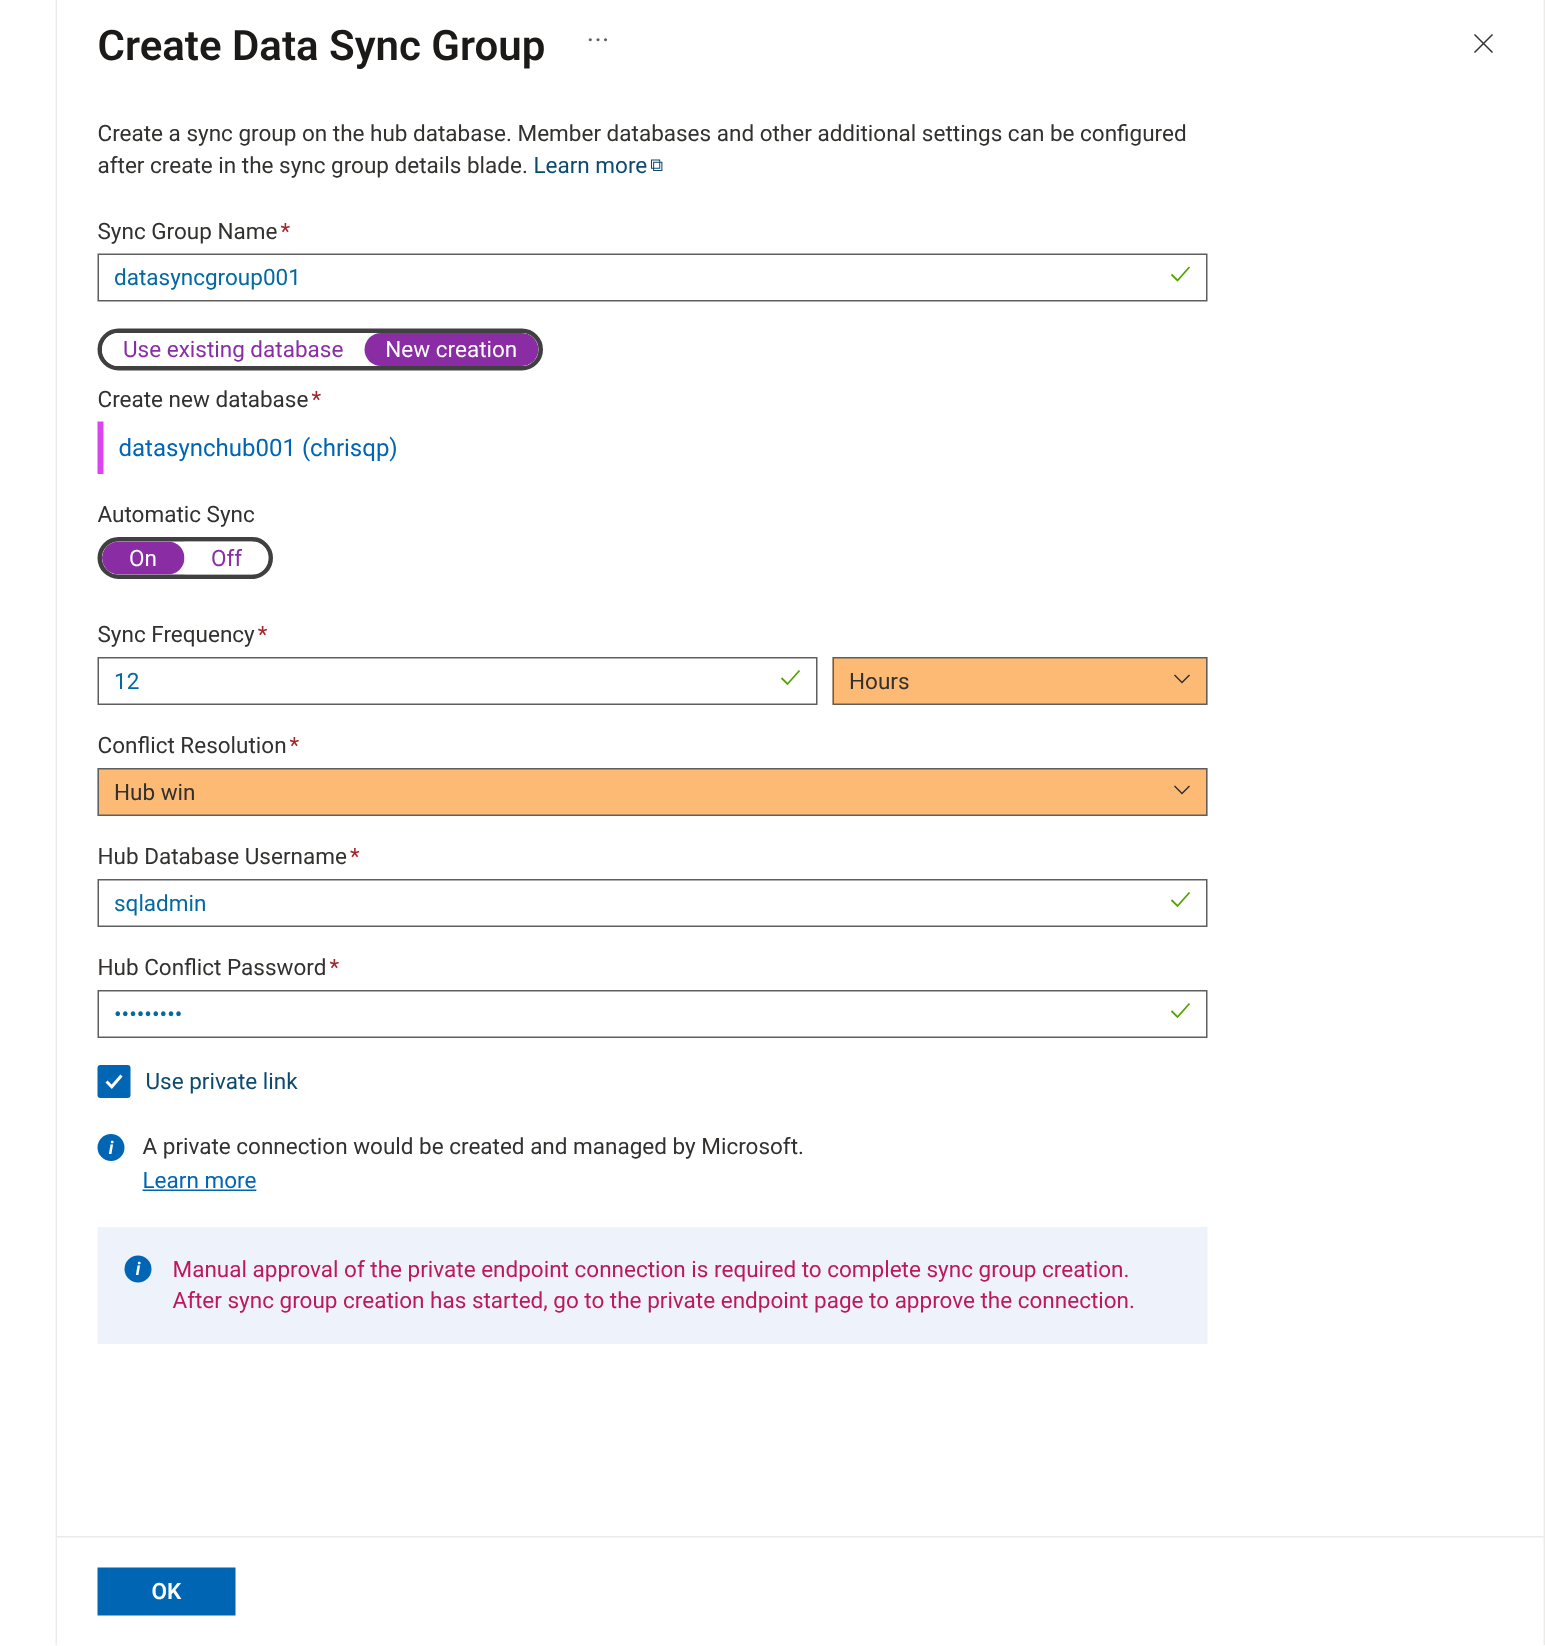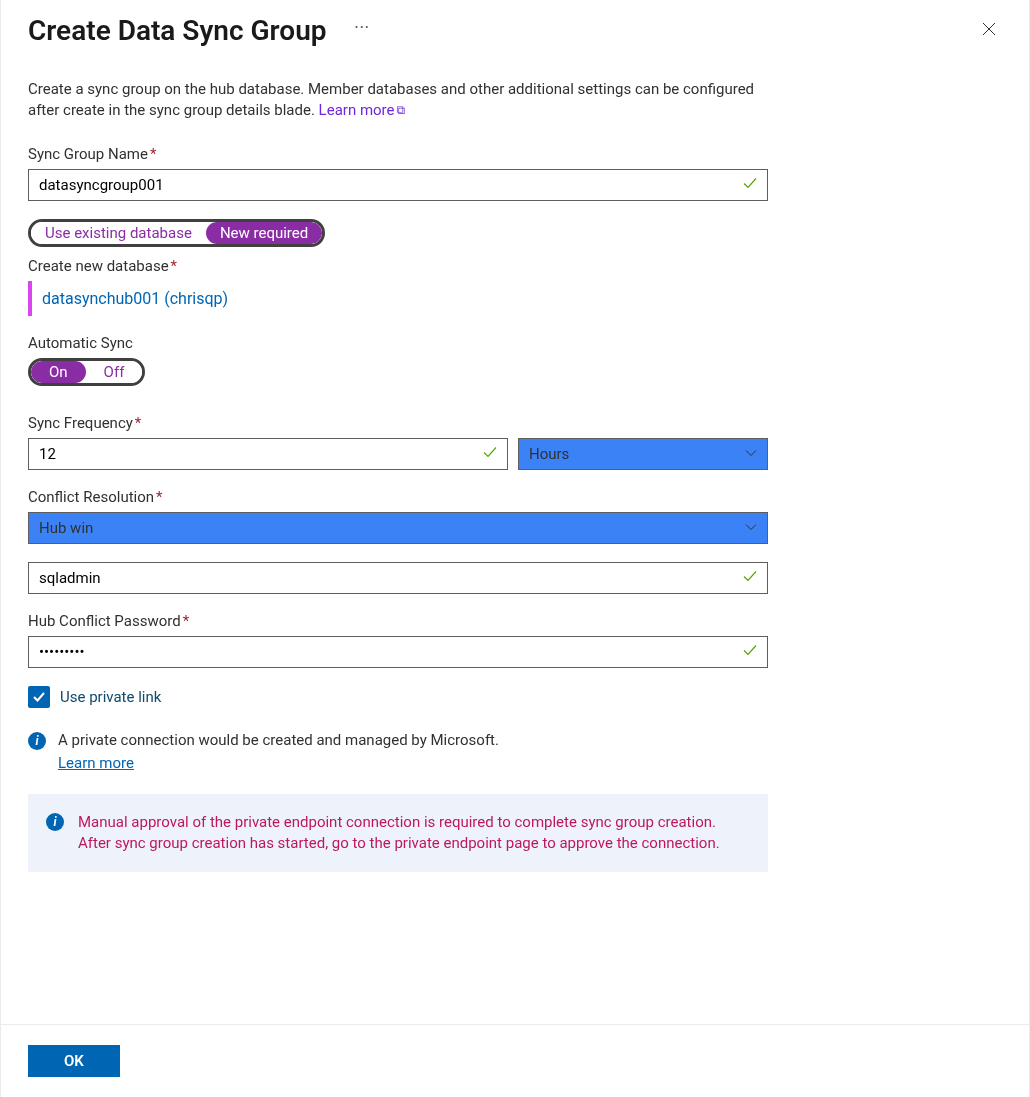--- a/index.html
+++ b/index.html
@@ -13,20 +13,21 @@
     height: 1097px;
     position: relative;
   }
   .blade {
     position: relative;
     height: 100%;
     border-left: 1px solid #edebe9;
     border-right: 1px solid #edebe9;
     display: flex;
     flex-direction: column;
+    margin-left: 37px;
   }
   .header {
     padding: 14px 27px 8px 27px;
     display: flex;
     align-items: center;
     justify-content: space-between;
   }
   .header-title {
     font-size: 28px;
     font-weight: 600;
@@ -56,21 +57,21 @@
     overflow-y: auto;
   }
   .intro {
     font-size: 15px;
     line-height: 1.4;
     color: #323130;
     margin: 0 0 24px 0;
     max-width: 760px;
   }
   .link {
-    color: #6d28d9;
+    color: #0c4a6e;
     text-decoration: none;
     cursor: pointer;
   }
   .ext-icon {
     display: inline-block;
     margin-left: 2px;
     font-size: 12px;
     position: relative;
     top: -1px;
   }
@@ -88,21 +89,21 @@
   .input-wrap {
     position: relative;
   }
   .text-input {
     width: 100%;
     height: 32px;
     border: 1px solid #605e5c;
     padding: 4px 24px 4px 10px;
     font-size: 15px;
     font-family: inherit;
-    color: #000000;
+    color: #0369a1;
     background: #fff;
     outline: none;
   }
   .valid-check {
     position: absolute;
     right: 10px;
     top: 50%;
     transform: translateY(-50%);
     color: #57a300;
     pointer-events: none;
@@ -159,21 +160,21 @@
     width: 250px;
   }
   .select-input {
     width: 100%;
     height: 32px;
     border: 1px solid #605e5c;
     padding: 4px 34px 4px 10px;
     font-size: 15px;
     font-family: inherit;
     color: #323130;
-    background: #3b82f6;
+    background: #fdba74;
     cursor: pointer;
     display: flex;
     align-items: center;
   }
   .select-wrap.full { width: 100%; max-width: 740px; }
   .chevron {
     position: absolute;
     right: 10px;
     top: 50%;
     transform: translateY(-50%);
@@ -297,21 +298,21 @@
           <svg width="16" height="16" viewBox="0 0 16 16">
               <path d="M2 8 L6 12 L14 3" stroke="#57a300" stroke-width="1.2" fill="none"></path>
             </svg>
         </span>
       </div>
     </div>
 
     
     <div class="pill-toggle">
       <button class="pill-option">Use existing database</button>
-      <button class="pill-option active">New required</button>
+      <button class="pill-option active">New creation</button>
     </div>
 
     <div class="field" style="margin-bottom:6px;">
       <label class="field-label">
         <span>Create new database</span><span class="req">*</span>
       </label>
     </div>
     <div class="db-link-row">
       <span class="db-link">datasynchub001 (chrisqp)</span>
     </div>
@@ -364,20 +365,23 @@
         <span class="chevron">
           <svg width="14" height="14" viewBox="0 0 14 14">
               <path d="M2 5 L7 10 L12 5" stroke="#323130" stroke-width="1" fill="none"></path>
             </svg>
         </span>
       </div>
     </div>
 
     
     <div class="field">
+      <label class="field-label">
+        <span>Hub Database Username</span><span class="req">*</span>
+      </label>
       <div class="input-wrap">
         <input class="text-input" type="text" value="sqladmin" style="">
         <span class="valid-check">
           <svg width="16" height="16" viewBox="0 0 16 16">
               <path d="M2 8 L6 12 L14 3" stroke="#57a300" stroke-width="1.2" fill="none"></path>
             </svg>
         </span>
       </div>
     </div>
 

